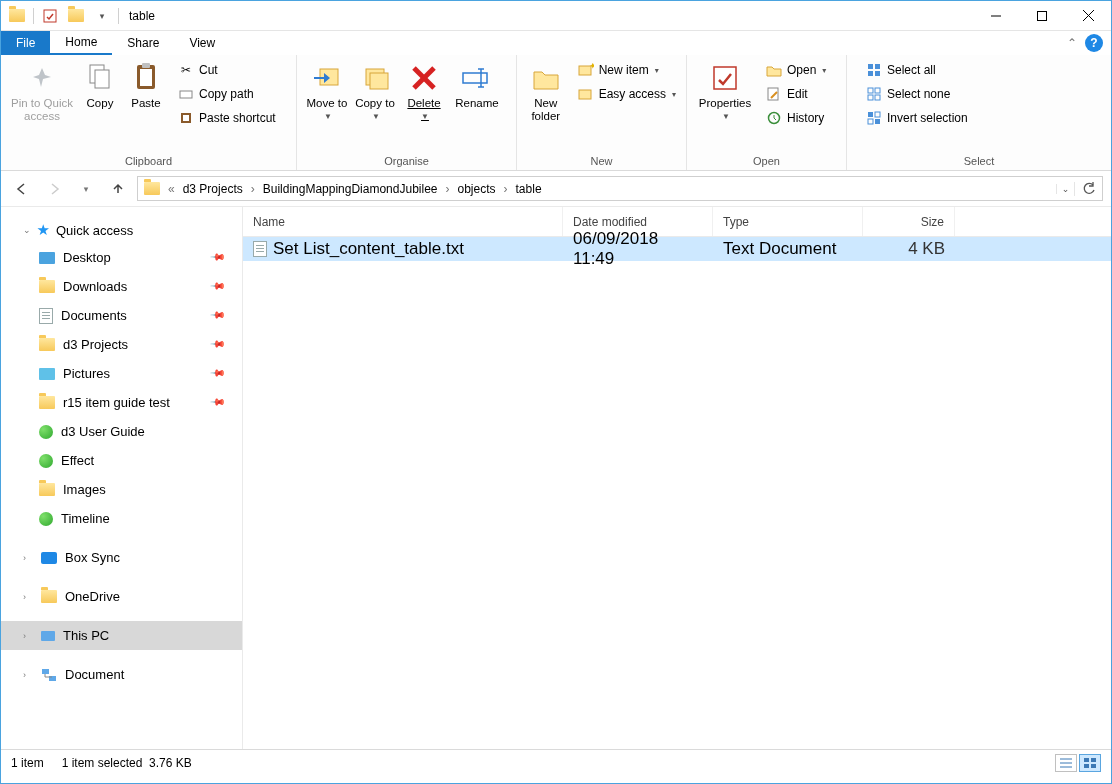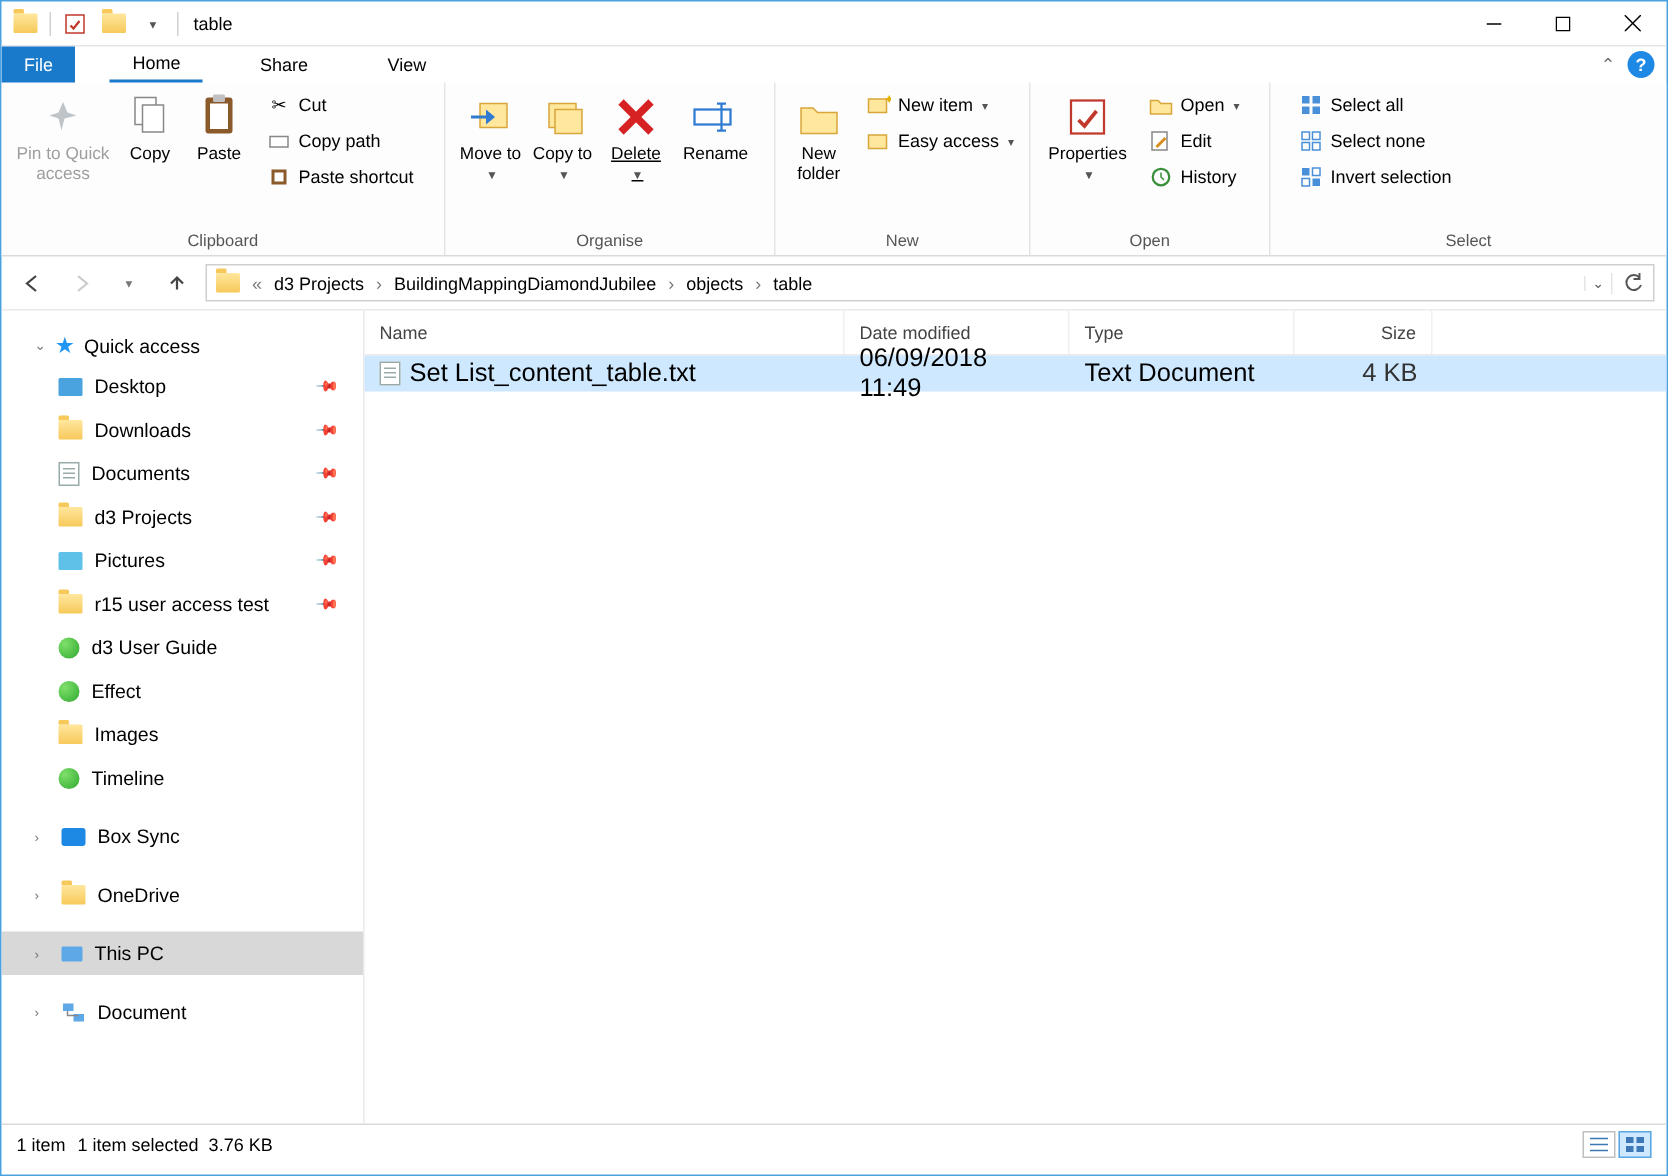--- a/index.html
+++ b/index.html
@@ -10,21 +10,21 @@
   .titlebar .qat { display: flex; align-items: center; padding: 0 4px; gap: 2px; }
   .titlebar .qat-btn { width: 24px; height: 24px; display: flex; align-items: center; justify-content: center; }
   .titlebar .sep { width: 1px; height: 16px; background: #d0d0d0; margin: 0 2px; }
   .titlebar .title { padding-left: 4px; font-size: 12px; }
   .titlebar .spacer { flex: 1; }
   .win-btns { display: flex; }
   .win-btn { width: 46px; height: 30px; display: flex; align-items: center; justify-content: center; }
   .win-btn svg { stroke: #000; }
 
   
-  .tabs { height: 24px; display: flex; align-items: stretch; gap: 23px; }
+  .tabs { height: 24px; display: flex; align-items: stretch; }
   .tab { padding: 0 15px; font-size: 12px; display: flex; align-items: center; }
   .tab.file { background: #1979ca; color: #fff; }
   .tab.active { border-bottom: 2px solid #1979ca; }
   .tabs-right { margin-left: auto; display: flex; align-items: center; gap: 8px; padding-right: 8px; }
   .help-circle { width: 18px; height: 18px; border-radius: 50%; background: #1e88e5; color: #fff; font-weight: bold; display: flex; align-items: center; justify-content: center; font-size: 12px; }
 
   
   .ribbon { height: 116px; background: #fdfdfd; border-bottom: 1px solid #dadada; display: flex; }
   .rgroup { border-right: 1px solid #e5e5e5; display: flex; flex-direction: column; }
   .rgroup .items { flex: 1; display: flex; align-items: flex-start; padding: 4px 6px; }
@@ -75,21 +75,21 @@
   .c-size { width: 92px; justify-content: flex-end; }
   .sort-caret { font-size: 8px; color: #555; margin: 0 auto; position: relative; top: -8px; }
   .row { height: 24px; display: flex; align-items: center; font-size: 17px; }
   .row.sel { background: #cde8ff; }
   .row .c { padding: 0 10px; display: flex; align-items: center; gap: 6px; }
   .row .c-size { justify-content: flex-end; color:#333;}
   .txt-ico { width:14px;height:16px;border:1px solid #9aa;background:#fff;display:inline-block;position:relative;}
   .txt-ico::after{content:"";position:absolute;left:2px;right:2px;top:3px;height:1px;background:#9aa;box-shadow:0 3px 0 #9aa,0 6px 0 #9aa;}
 
   
-  .status { height: 26px; border-top: 1px solid #dadada; display: flex; align-items: center; font-size: 12px; padding: 0 10px; gap: 8px; }
+  .status { height: 26px; border-top: 1px solid #dadada; display: flex; align-items: center; font-size: 12px; padding: 0 10px; gap: 18px; }
   .status .right { margin-left: auto; display: flex; gap: 2px; }
   .view-sq { width: 22px; height: 18px; border: 1px solid #c0c0c0; display:flex;align-items:center;justify-content:center;}
   .view-sq.on { background:#cde8ff; border-color:#5aa6e0;}
 
   svg { display:block; }
 </style>
 </head>
 <body>
 
 <div class="titlebar">
@@ -446,21 +446,21 @@
           <span>d3 Projects</span>
           <span class="pin">📌</span>
         </div>
         <div class="nav-item">
           <span style="width:16px;height:12px;background:#5fc1e8;display:inline-block;border-radius:1px;"></span>
           <span>Pictures</span>
           <span class="pin">📌</span>
         </div>
         <div class="nav-item">
           <span class="folder-ico"></span>
-          <span>r15 user access test</span>
+          <span>r15 item guide test</span>
           <span class="pin">📌</span>
         </div>
         <div class="nav-item">
           <span style="width:14px;height:14px;border-radius:50%;background:radial-gradient(circle at 30% 30%,#7fe06b,#2fa82f);display:inline-block;"></span>
           <span>d3 User Guide</span>
         </div>
         <div class="nav-item">
           <span style="width:14px;height:14px;border-radius:50%;background:radial-gradient(circle at 30% 30%,#7fe06b,#2fa82f);display:inline-block;"></span>
           <span>Effect</span>
         </div>

